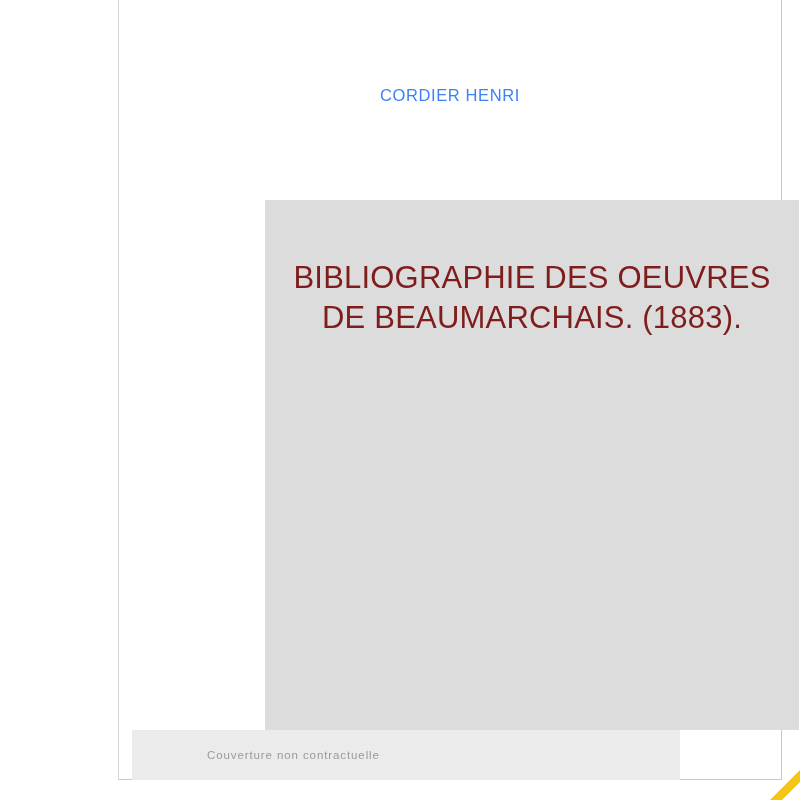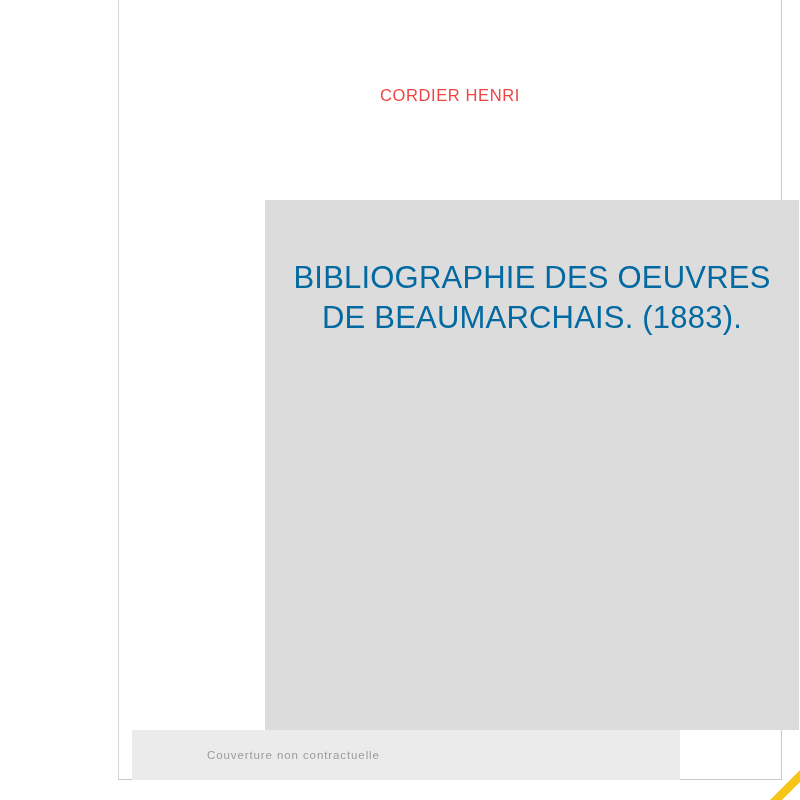--- a/index.html
+++ b/index.html
@@ -47,42 +47,42 @@
   }
 
   .author-line {
     position: absolute;
     left: 0;
     right: 0;
     top: 86px;
     text-align: center;
     font-size: 16.5px;
     letter-spacing: 0.6px;
-    color: #ef4444;
+    color: #3b82f6;
   }
 
   .title-block {
     position: absolute;
     left: 146px;
     top: 200px;
     width: 534px;
     height: 530px;
     background: #dcdcdc;
   }
 
   .title-text {
     position: absolute;
     left: 0;
     right: 0;
     top: 58px;
     padding: 0 18px;
     text-align: center;
     font-size: 31px;
     line-height: 1.28;
-    color: #0369a1;
+    color: #7f1d1d;
     letter-spacing: 0.2px;
     box-sizing: border-box;
   }
 
   .disclaimer-bar {
     position: absolute;
     left: 132px;
     top: 730px;
     width: 548px;
     height: 50px;

